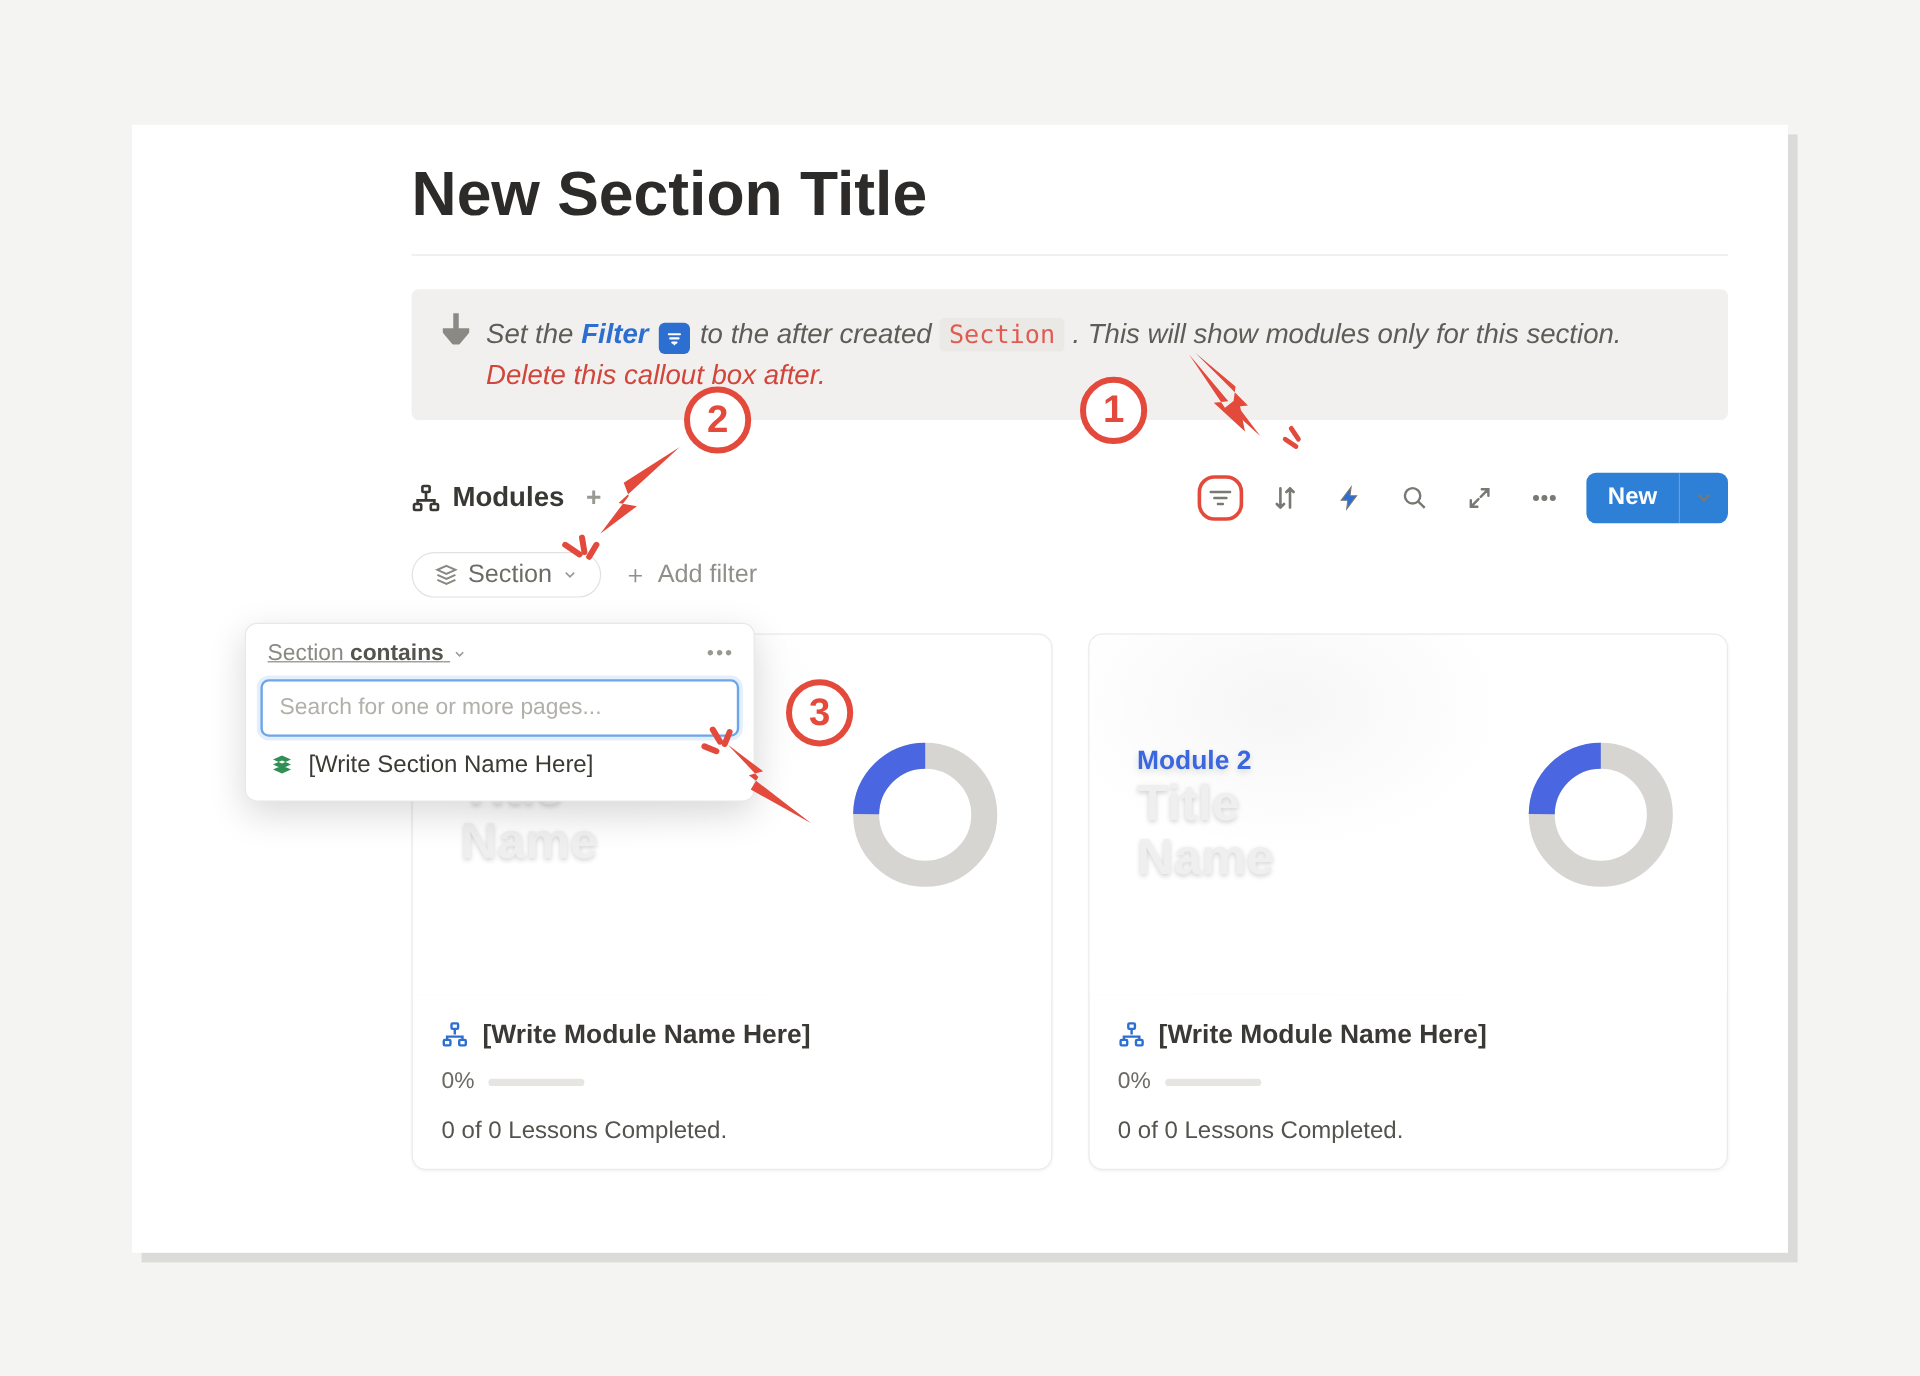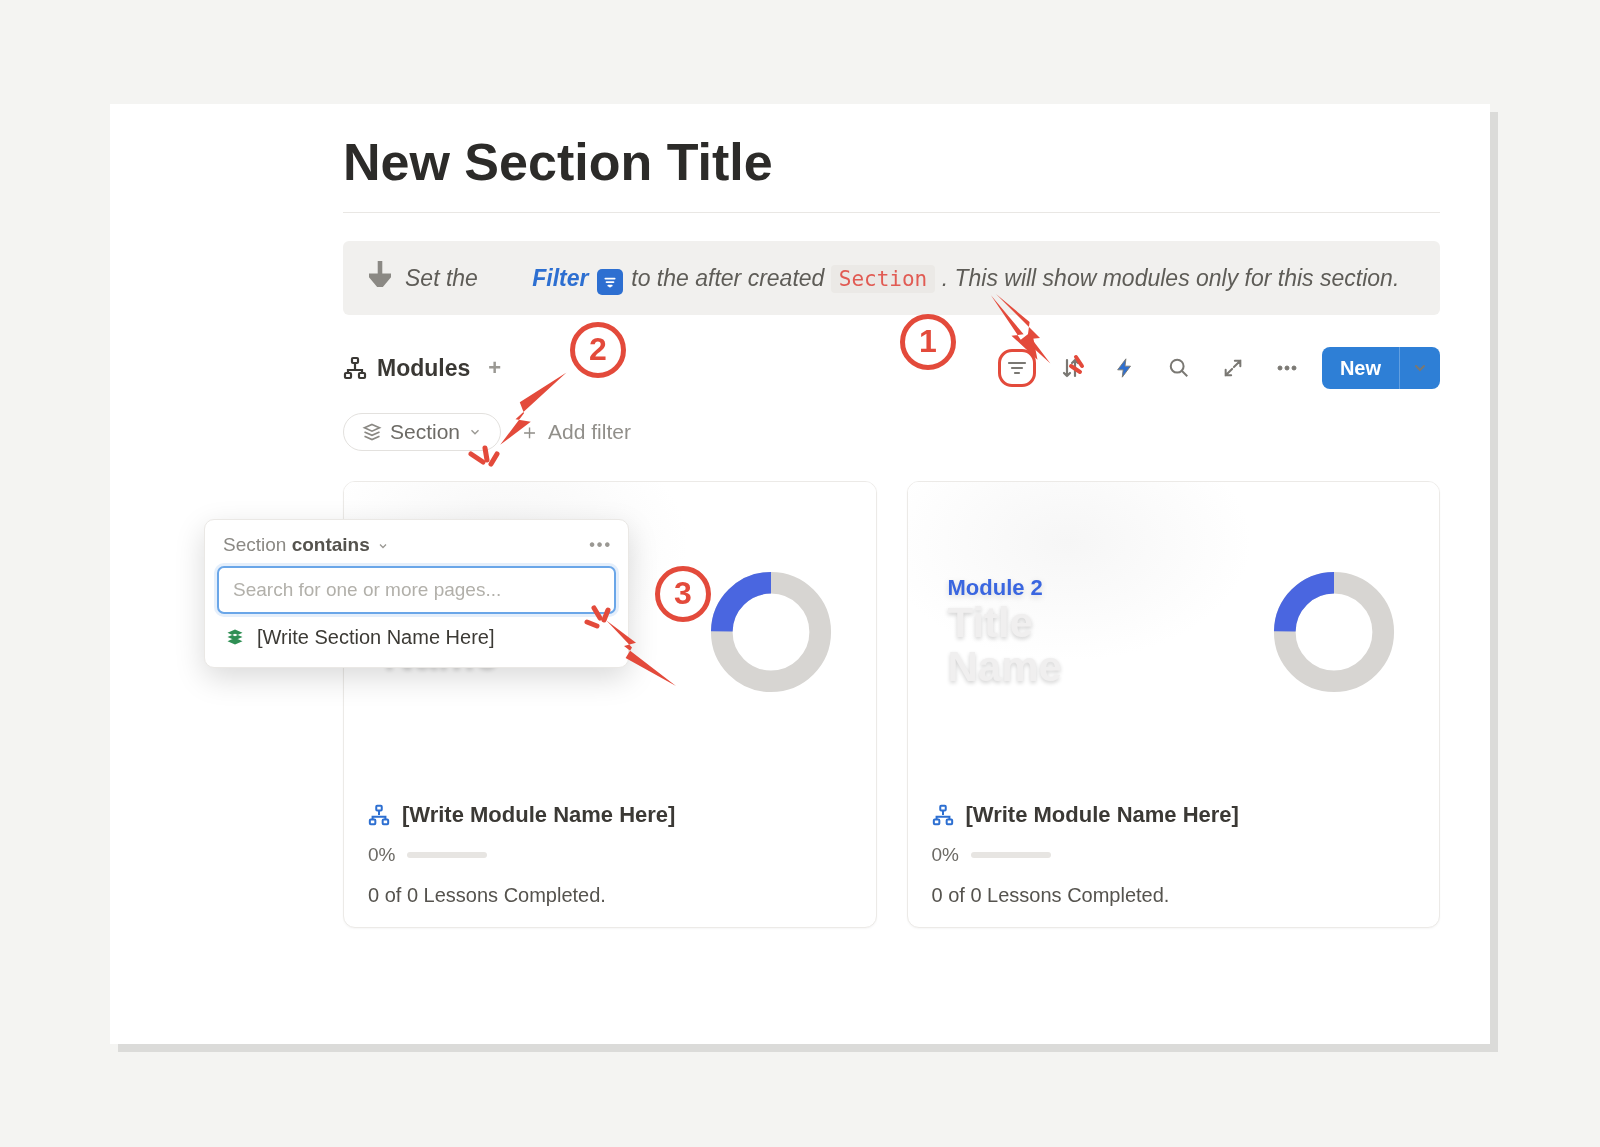--- a/index.html
+++ b/index.html
@@ -58,37 +58,37 @@
     display: flex;
     gap: 14px;
     align-items: flex-start;
     background: #f1f0ee;
     border-radius: 6px;
     padding: 20px 26px;
     margin-top: 28px;
   }
   .callout .arrow-down-icon { color:#868480; font-size:26px; line-height:1; }
   .callout-text { font-size: 23px; font-style: italic; color:#5e5c57; line-height:1.5;}
-  .callout-text .filter-word { color:#2d6fd1; font-weight:700; font-style:italic;margin-left:48px;}
+  .callout-text .filter-word { color:#2d6fd1; font-weight:700; font-style:italic;}
   .filter-badge {
     display:inline-flex; align-items:center; justify-content:center;
     width:26px; height:26px; background:#2d6fd1; color:#fff;
     border-radius:5px; vertical-align: -3px; margin:0 2px;
   }
   .code-tag {
     font-family: ui-monospace, SFMono-Regular, Menlo, monospace;
     background:#ebe9e6; color:#e15b53; padding:2px 8px; border-radius:4px;
     font-style: normal;
     font-size: 21px;
   }
   .callout-delete { color:#d1453b; font-style: italic;}
 
   .modules-row {
     display:flex; align-items:center; justify-content:space-between;
-    margin-top: 32px;
+    margin-top: 44px;
   }
   .modules-label { display:flex; align-items:center; gap:10px; font-size:23px; font-weight:600; color:#3a3834;}
   .plus-dim { color:#9a9893; font-size:22px; margin-left:8px;}
   .toolbar { display:flex; align-items:center; gap:16px; color:#7a7873;}
   .toolbar .tb-btn { width:38px; height:38px; display:flex; align-items:center; justify-content:center; border-radius:6px; cursor:pointer; }
   .toolbar .filter-active { border:3px solid #e34a3b; border-radius:14px; padding:2px;}
   .toolbar svg { stroke:#7a7873; }
   .bolt { color:#2d6fd1; }
   .new-btn {
     display:flex; align-items:center; background:#2e7fd6; color:#fff;
@@ -137,21 +137,21 @@
     left: 94px; top: 415px;
     width: 425px;
     background:#fff;
     border:1px solid #eae8e5;
     border-radius:10px;
     box-shadow: 0 10px 30px rgba(0,0,0,0.15);
     padding:10px 12px 12px 12px;
     z-index: 50;
   }
   .pop-head { display:flex; justify-content:space-between; align-items:center; padding:4px 4px 10px 6px;}
-  .pop-head-left { color:#8b8984; font-size:19px;}
+  .pop-head-left { color:#8b8984; font-size:19px;text-decoration:underline;}
   .pop-head-left b { color:#55534e; font-weight:600;}
   .dots { color:#9a9893; letter-spacing:2px; font-weight:700;}
   .pop-input {
     width:100%; border:2px solid #6aa6e8; border-radius:7px;
     padding:11px 14px; font-size:19px; color:#55534e; outline:none;
     box-shadow: 0 0 0 3px rgba(80,150,230,0.15);
   }
   .pop-input::placeholder { color:#b2b0aa;}
   .pop-item {
     display:flex; align-items:center; gap:12px;
@@ -196,20 +196,21 @@
         <span class="filter-badge">
           <svg width="14" height="14" viewBox="0 0 24 24" fill="#fff">
               <path d="M4 6h16M6 12h12M9 18h6" stroke="#fff" stroke-width="3" stroke-linecap="round"></path>
               <path d="M12 22l-3-3h6z" fill="#fff"></path>
             </svg>
         </span>
         <span> to the after created </span>
         <span class="code-tag">Section</span>
         <span>. This will show modules only for this section.</span>
         <br>
+        <span class="callout-delete">Delete this callout box after.</span>
       </div>
     </div>
 
     <div class="modules-row">
       <div class="modules-label">
         <span class="i">
           <svg width="24" height="24" viewBox="0 0 24 24" fill="none" stroke="#3a3834" stroke-width="2.2">
               <rect x="9" y="2" width="6" height="5" rx="1"></rect>
               <rect x="2" y="17" width="6" height="5" rx="1"></rect>
               <rect x="16" y="17" width="6" height="5" rx="1"></rect>

